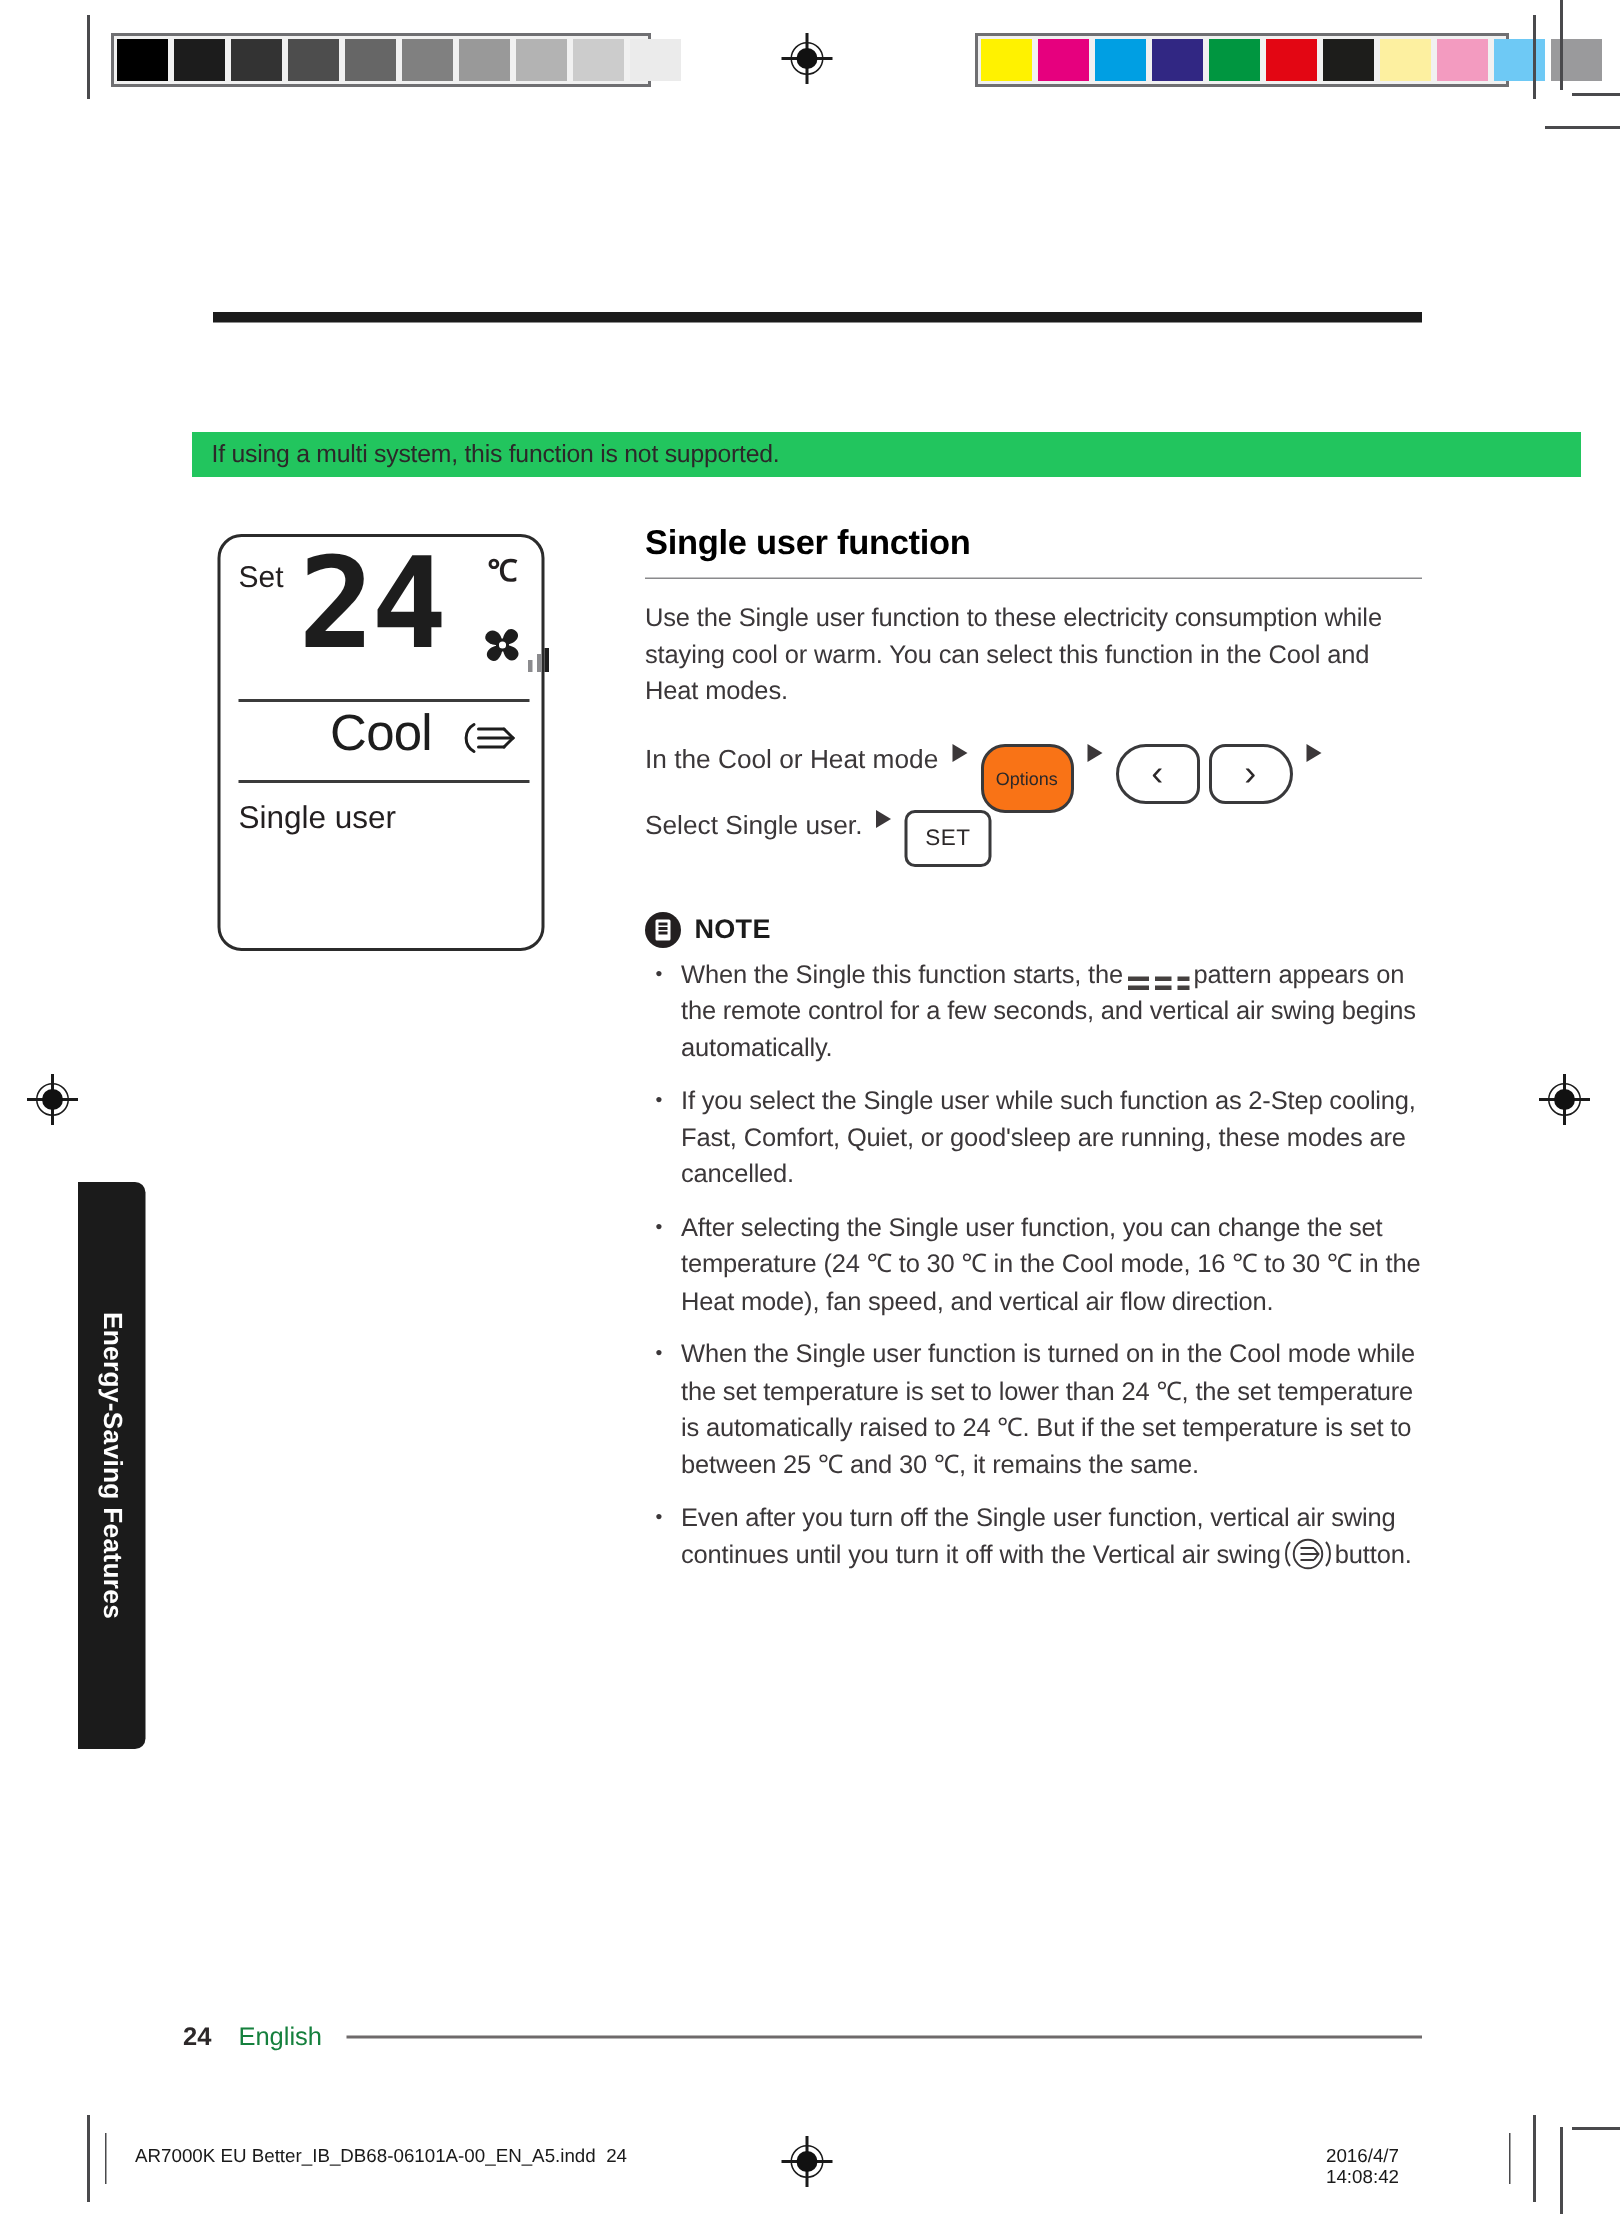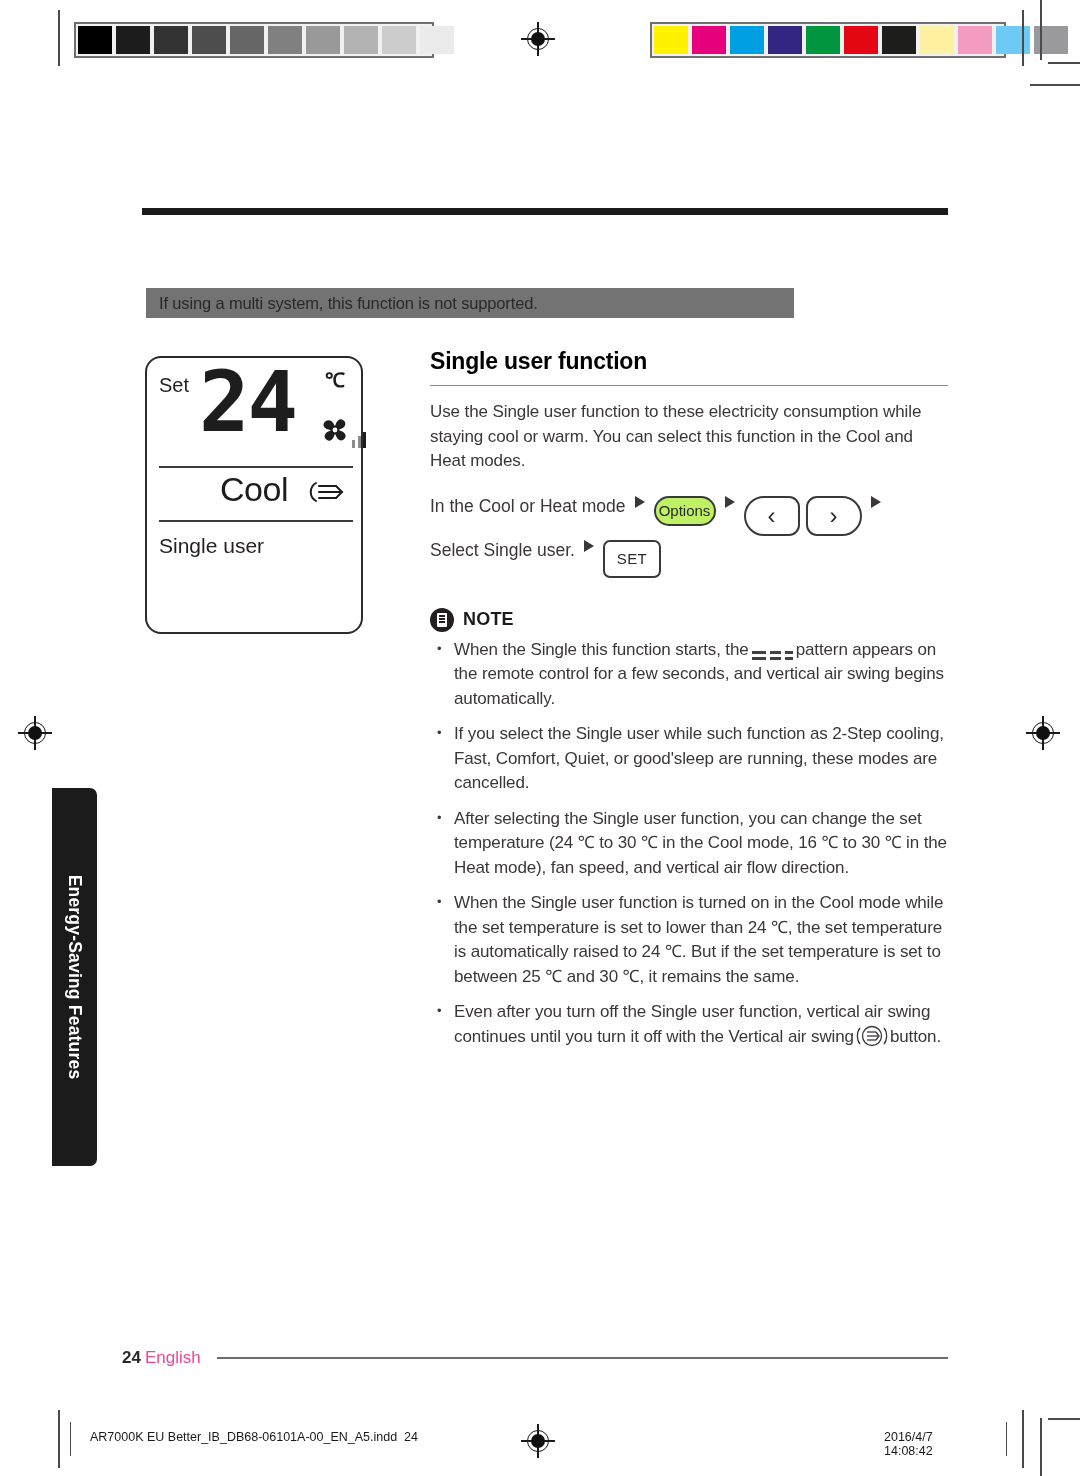--- a/index.html
+++ b/index.html
@@ -22,22 +22,22 @@
 
   .crop-v{position:absolute;width:1.6px;background:#4a4a4d;}
   .crop-h{position:absolute;height:1.6px;background:#4a4a4d;}
 
   
   .page{position:absolute;left:0;top:0;width:1080px;height:1476px;}
 
   #top-rule{position:absolute;left:142px;top:208px;width:806px;height:7px;background:#1b1b1b;}
 
   #note-banner{
-    position:absolute;left:146px;top:288px;width:648px;height:30px;
-    background:#737373;display:flex;align-items:center;
+    position:absolute;left:128px;top:288px;width:926px;height:30px;
+    background:#22c55e;display:flex;align-items:center;
   }
   #note-banner .txt{font-size:16.5px;color:#2c2829;padding-left:13px;letter-spacing:-0.15px;}
 
   
   #lcd{
     position:absolute;left:145px;top:356px;width:218px;height:278px;
     border:2.2px solid #2b2b2b;border-radius:16px;box-sizing:border-box;background:#fff;
   }
   #lcd .set-label{position:absolute;left:12px;top:16px;font-size:20px;color:#231f20;}
   #lcd .temp-digits{position:absolute;left:52px;top:2px;font-size:84px;line-height:84px;letter-spacing:-2px;color:#1d1d1d;font-family:"DejaVu Sans Mono", monospace;font-weight:700;}
@@ -61,22 +61,22 @@
 
   p.body{margin:14px 0 0 0;font-size:17px;line-height:24.5px;color:#3b3739;letter-spacing:-0.1px;}
 
   
   .steps{margin-top:22px;}
   .step-line{display:flex;align-items:flex-start;height:44px;font-size:17.5px;color:#3b3739;}
   .step-line .lbl{white-space:nowrap;}
   .tri{display:inline-block;margin:0 9px;width:0;height:0;border-left:10px solid #3b3739;border-top:6.5px solid transparent;border-bottom:6.5px solid transparent;}
   .btn-options{
     display:inline-flex;align-items:center;justify-content:center;
-    width:62px;height:30px;border:2.2px solid #39393b;border-radius:16px;
-    font-size:15px;color:#2c2829;box-sizing:border-box;background:#bef264;
+    width:62px;height:46px;border:2.2px solid #39393b;border-radius:16px;
+    font-size:12px;color:#2c2829;box-sizing:border-box;background:#f97316;
   }
   .btn-arrow{
     display:inline-flex;align-items:center;justify-content:center;
     width:56px;height:40px;border:2.2px solid #39393b;border-radius:11px;
     box-sizing:border-box;background:#fff;font-size:24px;color:#2c2829;line-height:1;
   }
   .btn-arrow.left{border-radius:20px 11px 11px 20px;}
   .btn-arrow.right{border-radius:11px 20px 20px 11px;margin-left:6px;}
   .btn-set{
     display:inline-flex;align-items:center;justify-content:center;
@@ -117,21 +117,21 @@
   #side-tab .vtxt{
     position:absolute;left:0;top:0;width:378px;height:45px;
     transform:rotate(90deg);transform-origin:0 0;left:45px;
     display:flex;align-items:center;justify-content:center;
     color:#fff;font-size:17.5px;font-weight:700;letter-spacing:0.2px;
   }
 
   
   #page-foot{position:absolute;left:122px;top:1348px;display:flex;align-items:center;width:826px;}
   #page-foot .pno{font-size:17px;font-weight:700;color:#2c2829;}
-  #page-foot .lang{font-size:17px;color:#ec4899;margin-left:4px;}
+  #page-foot .lang{font-size:17px;color:#15803d;margin-left:18px;}
   #page-foot .fline{flex:1;height:1.2px;background:#6e6a6b;margin-left:16px;}
 
   #print-foot{position:absolute;left:0;top:1426px;width:864px;height:30px;}
   #print-foot .fname{position:absolute;left:90px;top:4px;font-size:12.5px;color:#1a1a1a;font-family:"Liberation Sans", sans-serif;}
   #print-foot .fdate{position:absolute;left:884px;top:4px;font-size:12.5px;color:#1a1a1a;}
   #print-foot .vbar{position:absolute;width:1.4px;height:34px;background:#4a4a4d;top:-4px;}
 </style>
 </head>
 <body>
 

